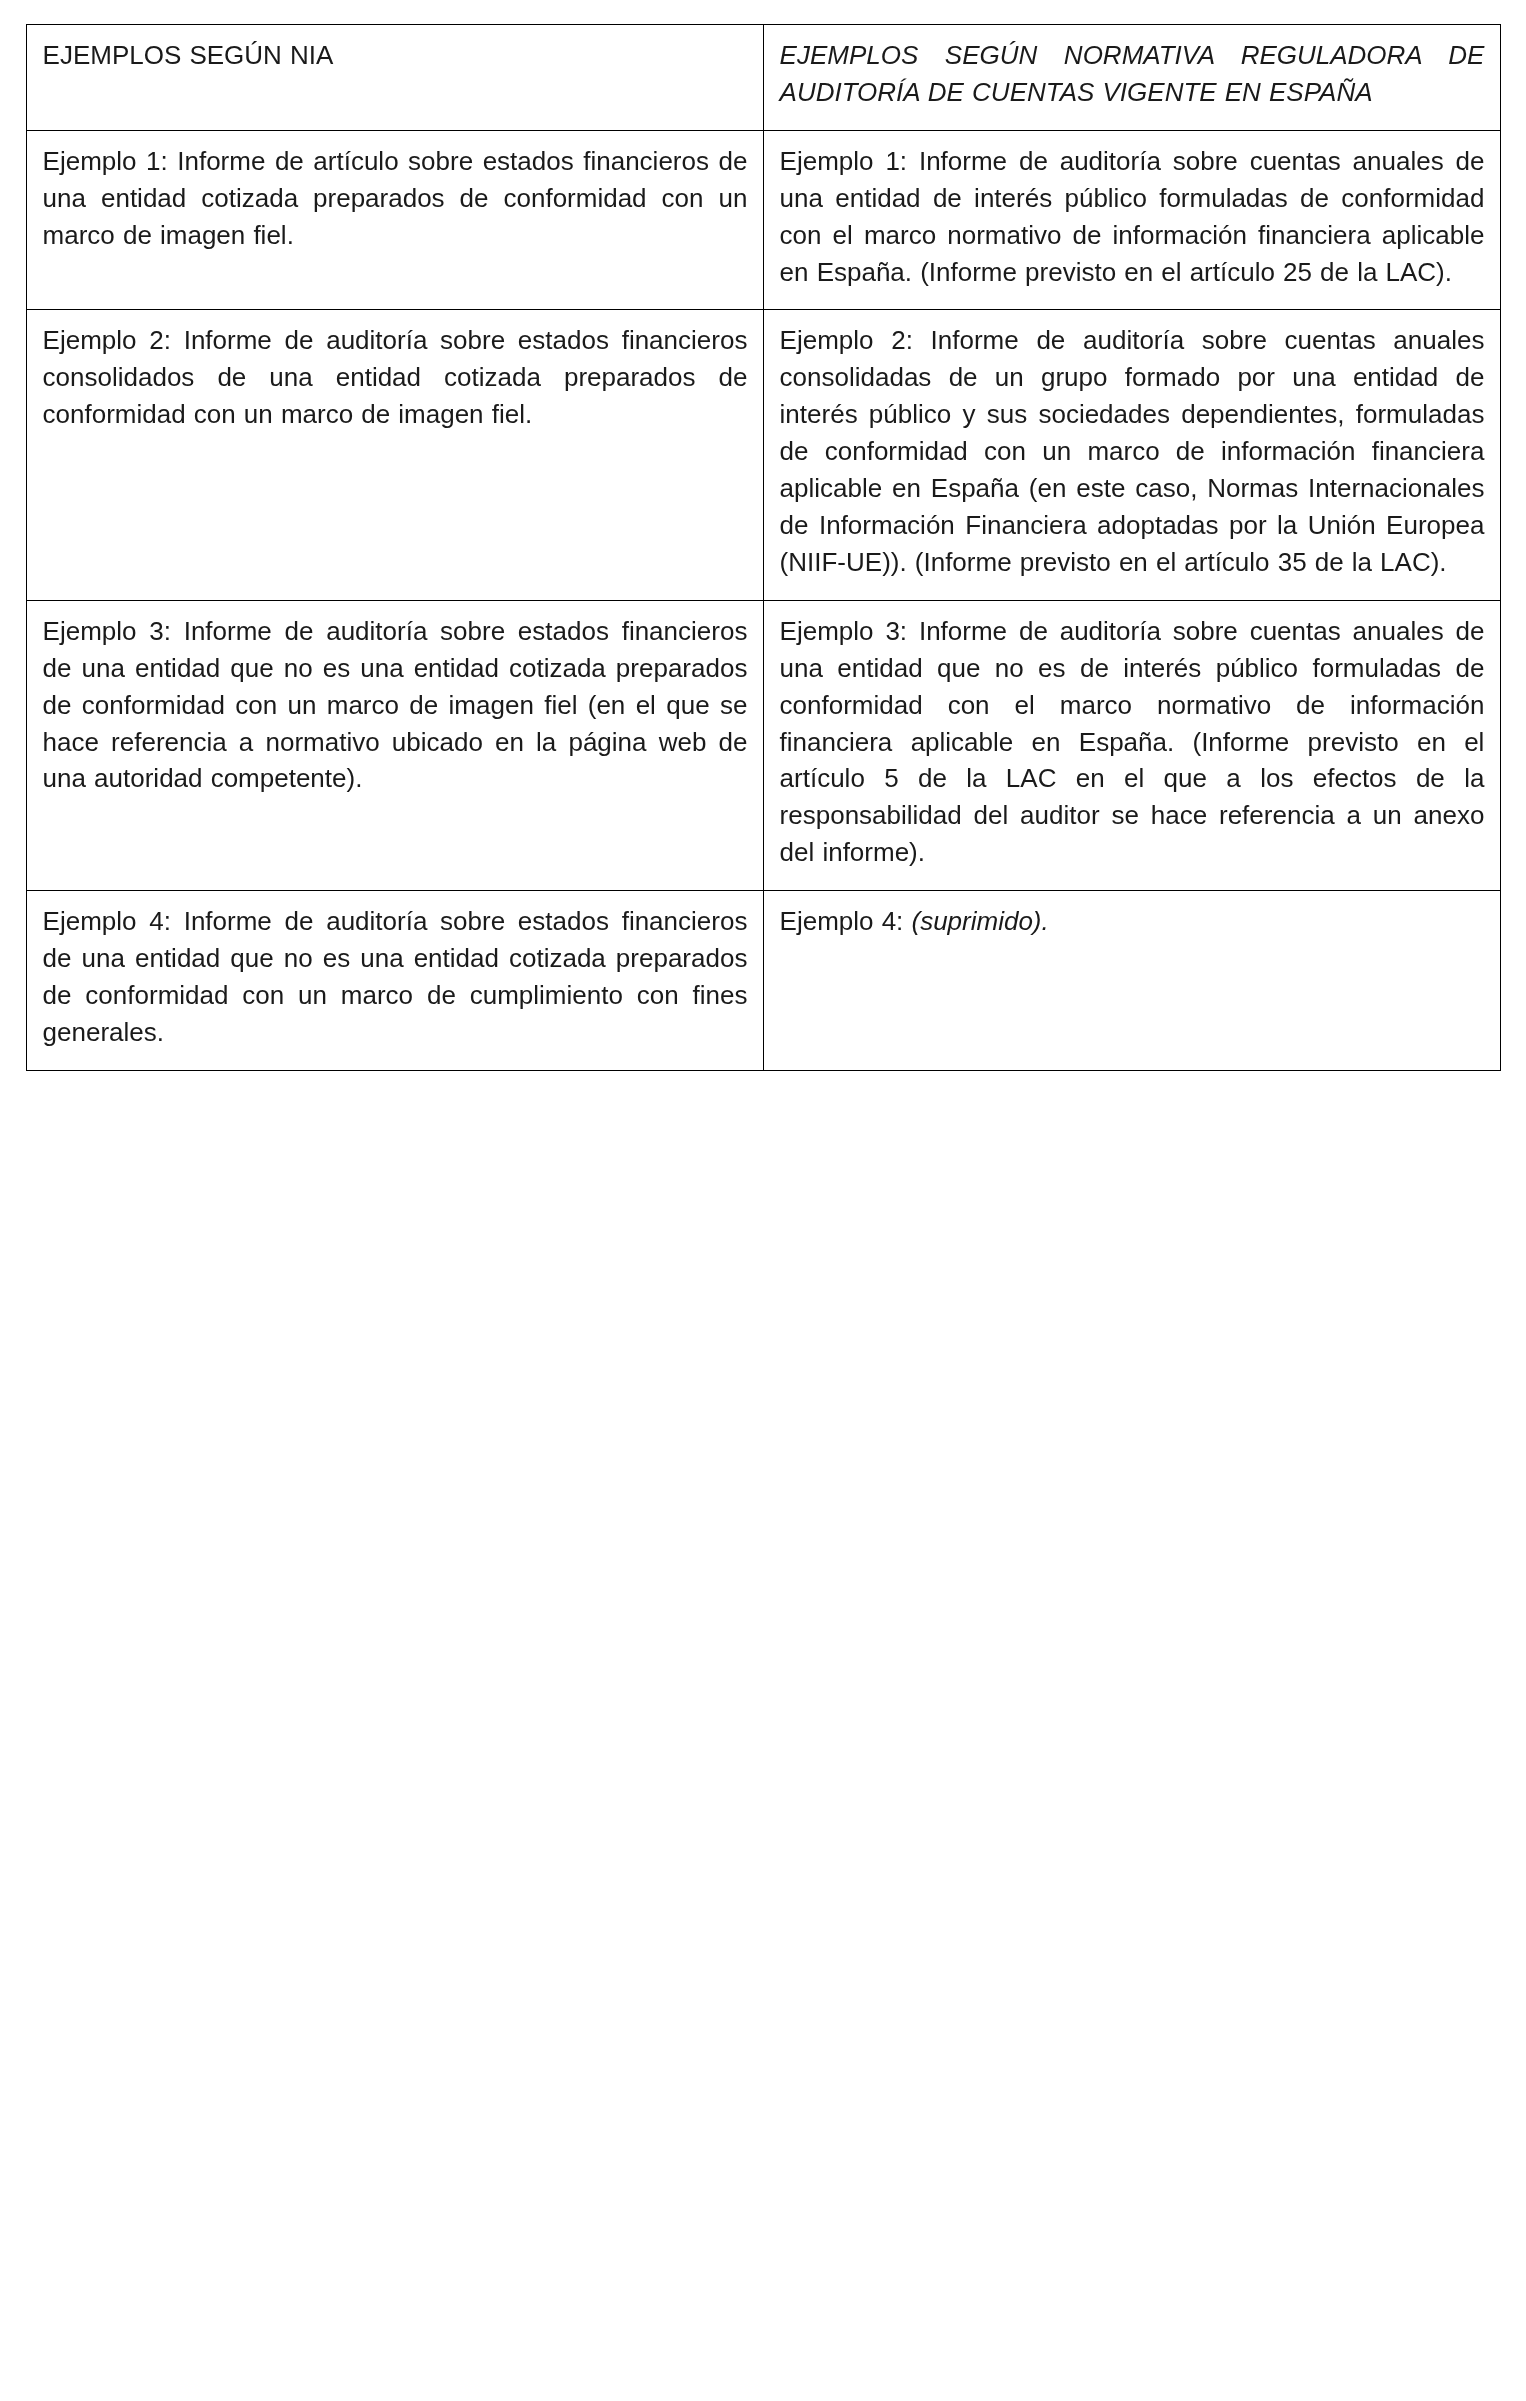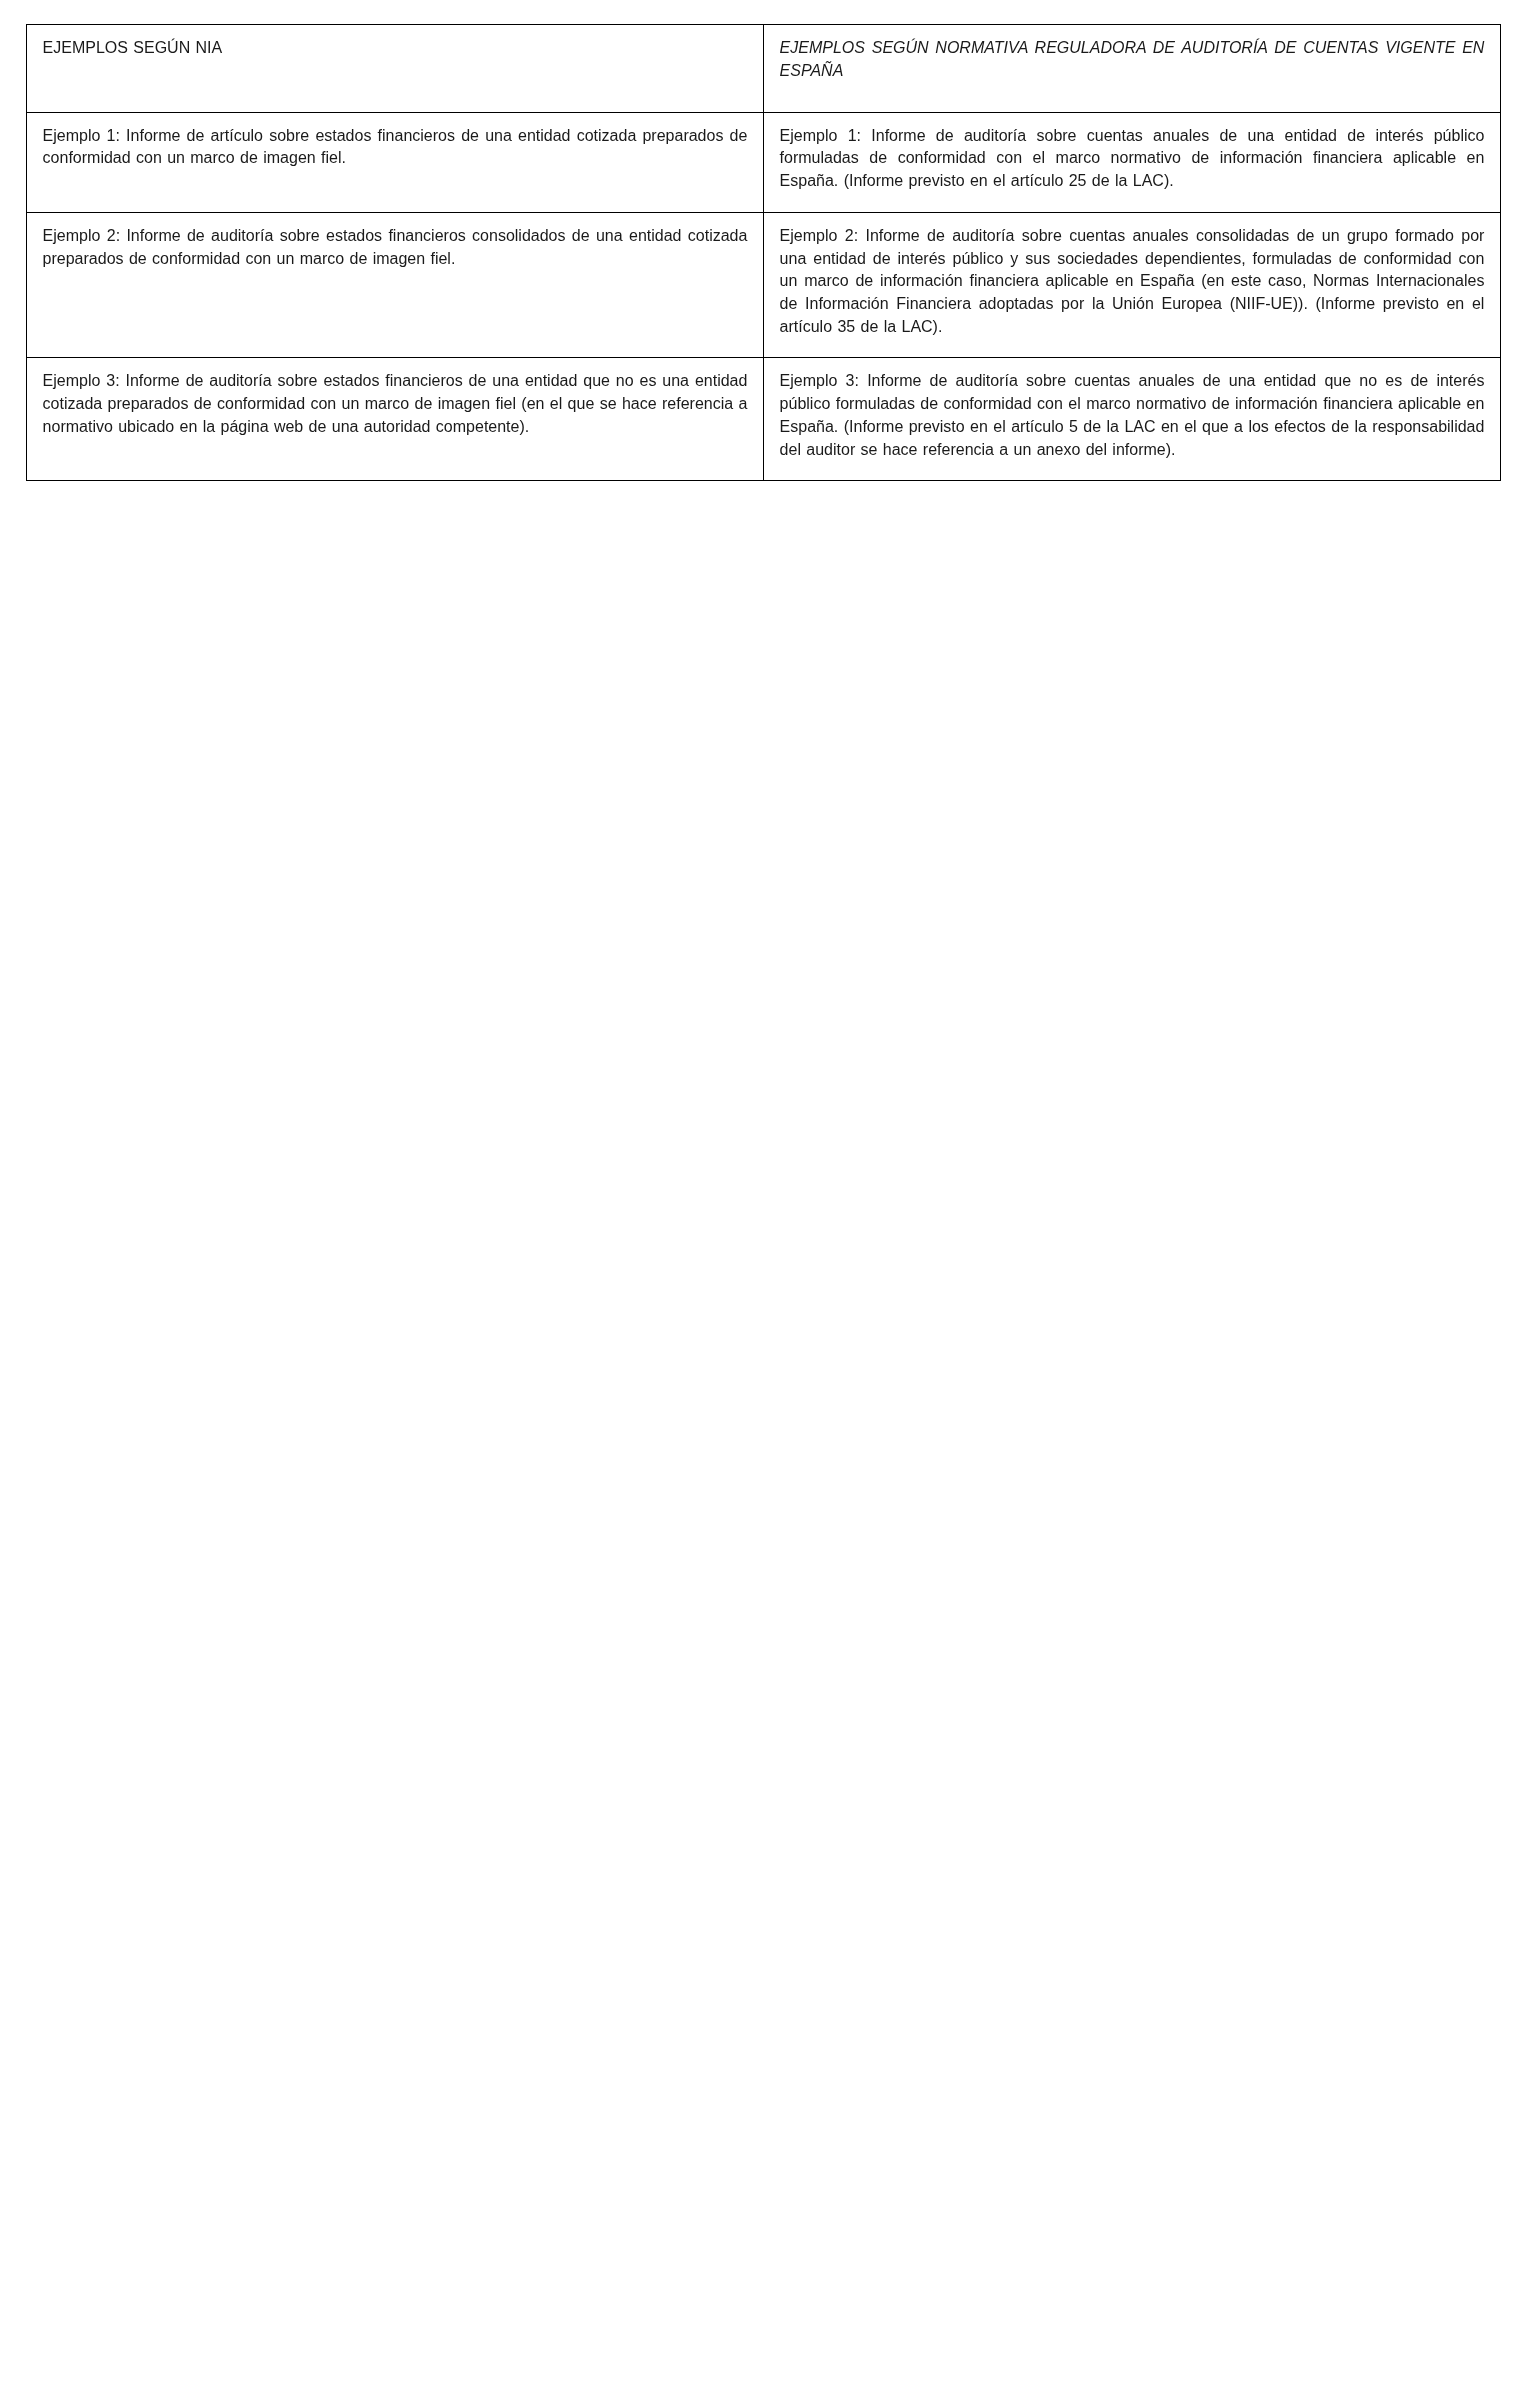--- a/index.html
+++ b/index.html
@@ -19,21 +19,21 @@
   }
   table.doc-table {
     width: 100%;
     border-collapse: collapse;
     table-layout: fixed;
   }
   table.doc-table th,
   table.doc-table td {
     border: 1.7px solid #000000;
     vertical-align: top;
-    font-size: 16px;
+    font-size: 26px;
     line-height: 1.42;
     font-weight: normal;
     padding: 12px 15.6px 19px 15.6px;
     text-align: justify;
     word-spacing: 0.9px;
     box-sizing: border-box;
   }
   table.doc-table col.col-left  { width: 50%; }
   table.doc-table col.col-right { width: 50%; }
   table.doc-table th.hdr-left {
@@ -66,16 +66,20 @@
         <td>Ejemplo 1: Informe de auditoría sobre cuentas anuales de una entidad de interés público formuladas de conformidad con el marco normativo de información financiera aplicable en España. (Informe previsto en el artículo 25 de la LAC).</td>
       </tr>
       <tr>
         <td class="pad-tall-2">Ejemplo 2: Informe de auditoría sobre estados financieros consolidados de una entidad cotizada preparados de conformidad con un marco de imagen fiel.</td>
         <td class="pad-tall-2">Ejemplo 2: Informe de auditoría sobre cuentas anuales consolidadas de un grupo formado por una entidad de interés público y sus sociedades dependientes, formuladas de conformidad con un marco de información financiera aplicable en España (en este caso, Normas Internacionales de Información Financiera adoptadas por la Unión Europea (NIIF-UE)). (Informe previsto en el artículo 35 de la LAC).</td>
       </tr>
       <tr>
         <td>Ejemplo 3: Informe de auditoría sobre estados financieros de una entidad que no es una entidad cotizada preparados de conformidad con un marco de imagen fiel (en el que se hace referencia a normativo ubicado en la página web de una autoridad competente).</td>
         <td>Ejemplo 3: Informe de auditoría sobre cuentas anuales de una entidad que no es de interés público formuladas de conformidad con el marco normativo de información financiera aplicable en España. (Informe previsto en el artículo 5 de la LAC en el que a los efectos de la responsabilidad del auditor se hace referencia a un anexo del informe).</td>
       </tr>
+      <tr>
+        <td>Ejemplo 4: Informe de auditoría sobre estados financieros de una entidad que no es una entidad cotizada preparados de conformidad con un marco de cumplimiento con fines generales.</td>
+        <td><span>Ejemplo 4: </span><em>(suprimido).</em></td>
+      </tr>
     </tbody>
   </table>
 </div>
 
 
 </body></html>

